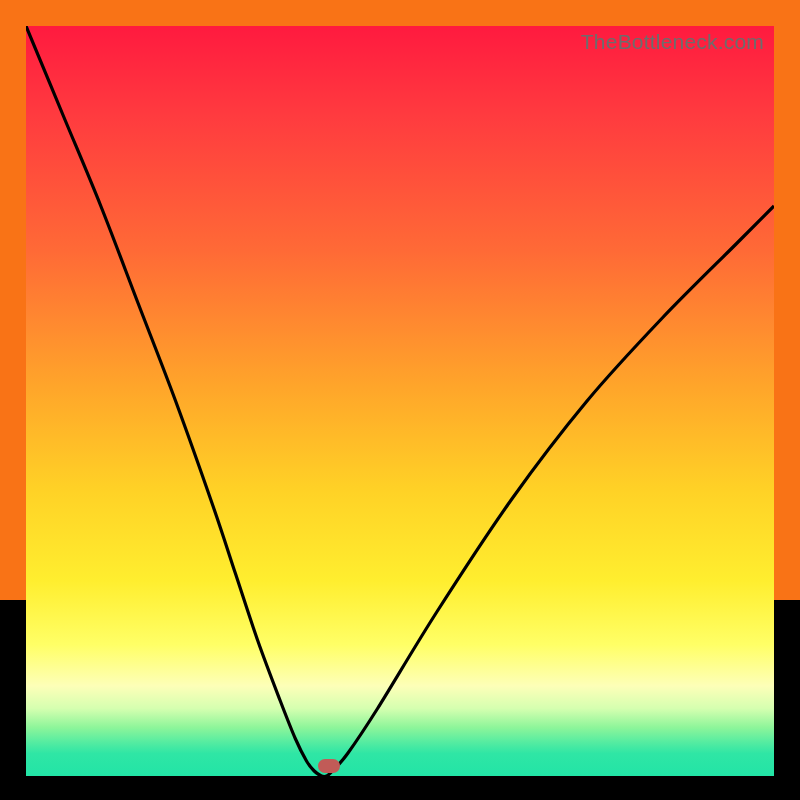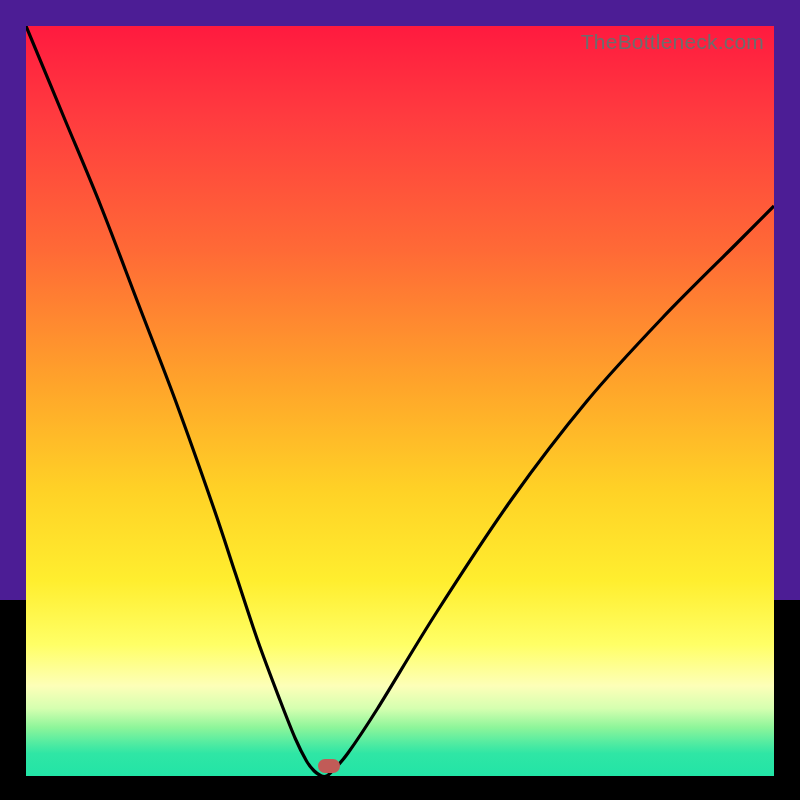--- a/index.html
+++ b/index.html
@@ -8,21 +8,21 @@
     width: 800px;
     height: 800px;
     overflow: hidden;
     background: #000;
     font-family: Arial, Helvetica, sans-serif;
   }
   .frame {
     position: absolute;
     left: 0; top: 0;
     width: 800px; height: 600px;
-    background: #4c1d95;
+    background: #f97316;
   }
   .plot {
     position: absolute;
     left: 26px;
     top: 26px;
     width: 748px;
     height: 750px;
     background: linear-gradient(
       to bottom,
       #ff1a3f 0%,

